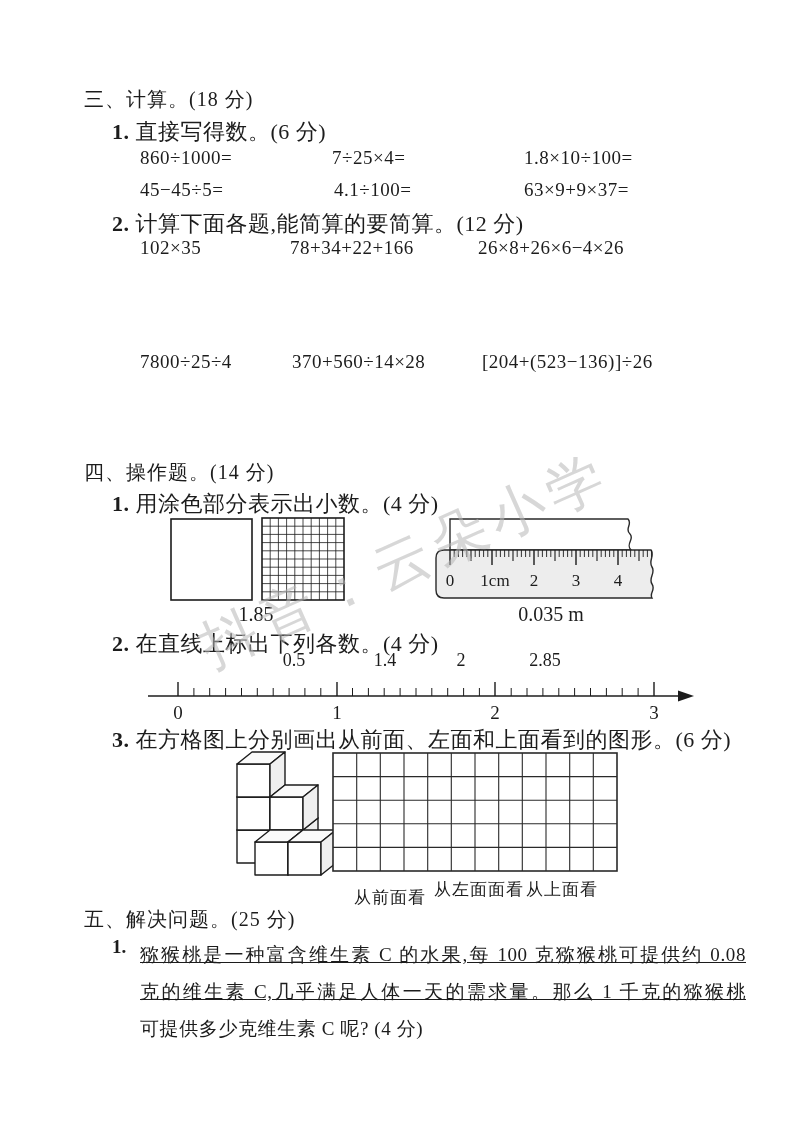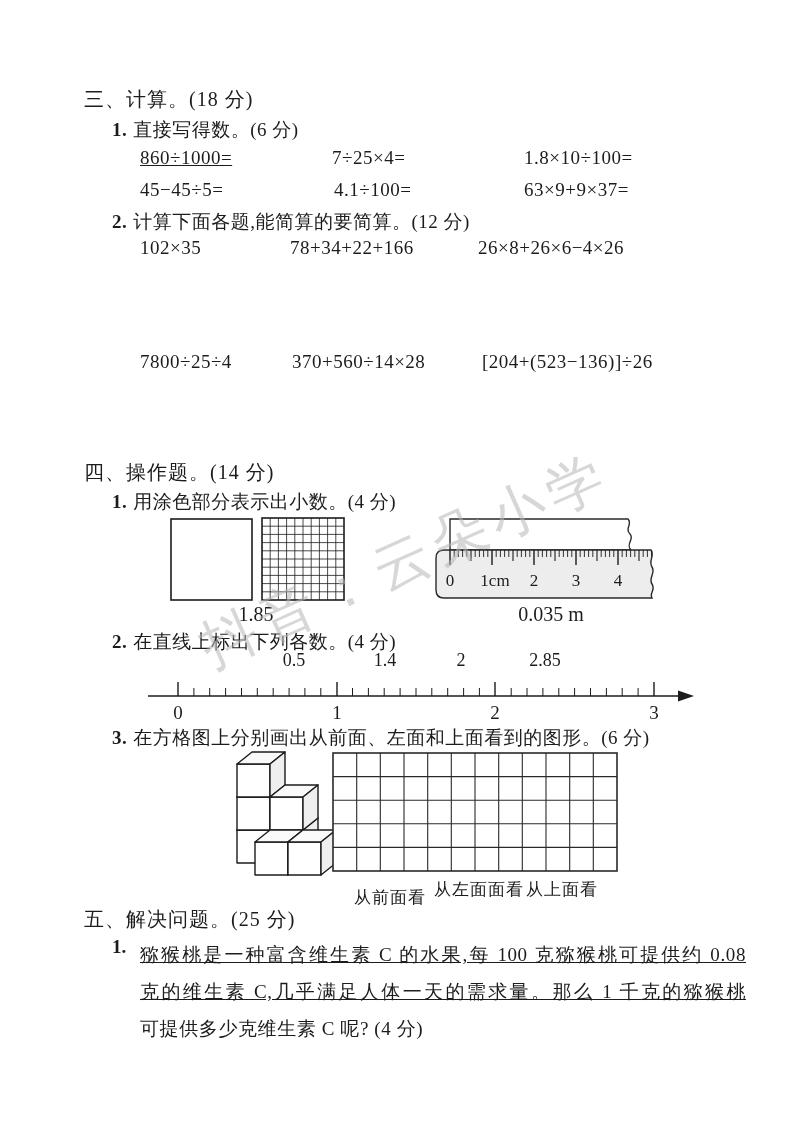--- a/index.html
+++ b/index.html
@@ -1,20 +1,20 @@
 <!DOCTYPE html>
 <html><head>
 <meta charset="utf-8">
 <style>
   html,body{margin:0;padding:0;background:#fff;}
   .page{position:relative;width:800px;height:1131px;background:#fff;overflow:hidden;
         font-family:"Liberation Serif","DejaVu Serif",serif;color:#1c1c1c;}
   .abs{position:absolute;white-space:nowrap;}
   .sec-title{font-size:20px;letter-spacing:1px;}
-  .item-head{font-size:19px;letter-spacing:0.5px;}
+  .item-head{font-size:22px;letter-spacing:0.5px;}
   .item-num{font-weight:bold;margin-right:6px;font-family:"Liberation Serif",serif;}
   .eq{font-size:19px;letter-spacing:0.5px;}
   .small-label{font-size:20px;text-align:center;}
   .nl-num{font-size:18px;text-align:center;width:56px;}
   .view-label{font-size:17px;text-align:center;width:84px;letter-spacing:1px;}
   .para{font-size:19px;letter-spacing:0.6px;white-space:normal;line-height:37px;}
   .just{text-align:justify;text-align-last:justify;text-decoration:underline;}
   .watermark{position:absolute;left:133px;top:524px;width:540px;height:64px;
              transform:rotate(-24deg);font-size:56px;letter-spacing:7px;
              color:#b7b7b7;opacity:0.55;text-align:center;z-index:6;pointer-events:none;
@@ -28,21 +28,21 @@
 <div class="page">
 
   <div class="watermark">抖音：云朵小学</div>
 
   <div class="abs sec-title" style="left:84px;top:86px;">三、计算。(18 分)</div>
 
   <div class="abs item-head" style="left:112px;top:117px;">
     <span class="item-num">1.</span><span>直接写得数。(6 分)</span>
   </div>
 
-  <div class="abs eq" style="left:140px;top:147px;text-decoration:underline;">860÷1000=</div>
+  <div class="abs eq" style="left:140px;top:147px;">860÷1000=</div>
   <div class="abs eq" style="left:332px;top:147px;">7÷25×4=</div>
   <div class="abs eq" style="left:524px;top:147px;">1.8×10÷100=</div>
 
   <div class="abs eq" style="left:140px;top:179px;">45−45÷5=</div>
   <div class="abs eq" style="left:334px;top:179px;">4.1÷100=</div>
   <div class="abs eq" style="left:524px;top:179px;">63×9+9×37=</div>
 
   <div class="abs item-head" style="left:112px;top:209px;">
     <span class="item-num">2.</span><span>计算下面各题,能简算的要简算。(12 分)</span>
   </div>

